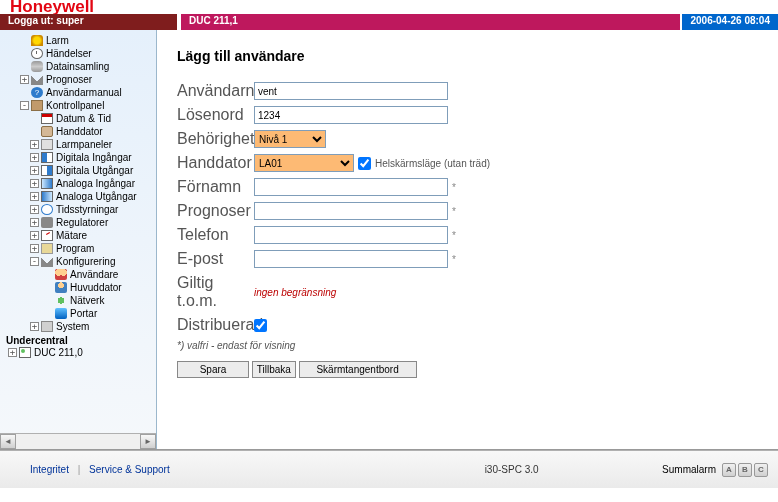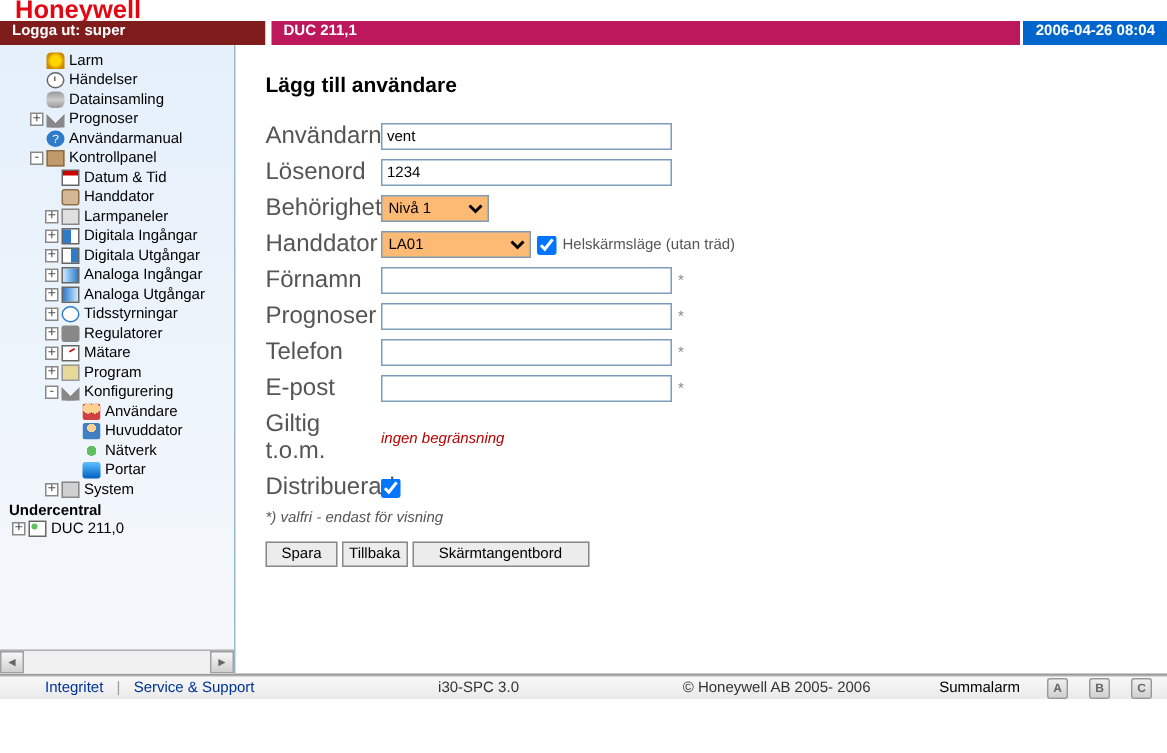--- a/index.html
+++ b/index.html
@@ -73,31 +73,31 @@
   .sel-small { width: 72px; }
   .sel-med { width: 100px; }
   .chk { margin: 0 4px 0 4px; }
   .hint { color: #555; }
   .ast { color: #888; margin-left: 4px; }
   .italic { font-style: italic; color: #555; }
   .nolimit { font-style: italic; color: #B00; }
   
   .btn-row { margin-top: 10px; }
   .btn { border: 1px solid #888; background: #ECECEC; padding: 2px 0; font-size: 10px; cursor: pointer; display: inline-block; text-align: center; }
-  .w-spara { width: 48px; }
+  .w-spara { width: 72px; }
   .w-tillbaka { width: 44px; }
   .w-skarm { width: 118px; }
   
-  .footer { height: 16px; border-top: 1px solid #B0B0B0; background: linear-gradient(#F8F8F8, #EAEAEA); display: flex; align-items: center; font-size: 10px; }
+  .footer { height: 38px; border-top: 1px solid #B0B0B0; background: linear-gradient(#F8F8F8, #EAEAEA); display: flex; align-items: center; font-size: 10px; }
   .footer-left { flex: 1.1; padding-left: 30px; }
   .footer-link { color: #003399; text-decoration: none; cursor: pointer; }
   .footer-sep { color: #999; margin: 0 6px; }
   .footer-mid { flex: 1; text-align: center; color: #333; }
   .footer-copy { flex: 1.2; text-align: center; color: #333; }
-  .footer-right { padding-right: 10px; display: flex; align-items: center; gap: 14px; }
+  .footer-right { padding-right: 10px; display: flex; align-items: center; gap: 2px; }
   .sq { width: 14px; height: 14px; border: 1px solid #999; background: linear-gradient(#F0F0F0, #D0D0D0); font-size: 8px; font-weight: bold; color: #666; text-align: center; line-height: 12px; border-radius: 2px; }
 </style>
 </head>
 <body>
 
 <div class="header">
   <span class="brand">Honeywell</span>
 </div>
 
 <div class="bar">
@@ -302,20 +302,19 @@
   </div>
 </div>
 
 <div class="footer">
   <div class="footer-left">
     <a class="footer-link">Integritet</a>
     <span class="footer-sep">|</span>
     <a class="footer-link">Service &amp; Support</a>
   </div>
   <div class="footer-mid">i30-SPC 3.0</div>
-  <div class="footer-copy">© Honeywell AB 2005- 2006</div>
   <div class="footer-right">
     <span style="margin-right:4px">Summalarm</span>
     <span class="sq">A</span>
     <span class="sq">B</span>
     <span class="sq">C</span>
   </div>
 </div>
 
 </body></html>

